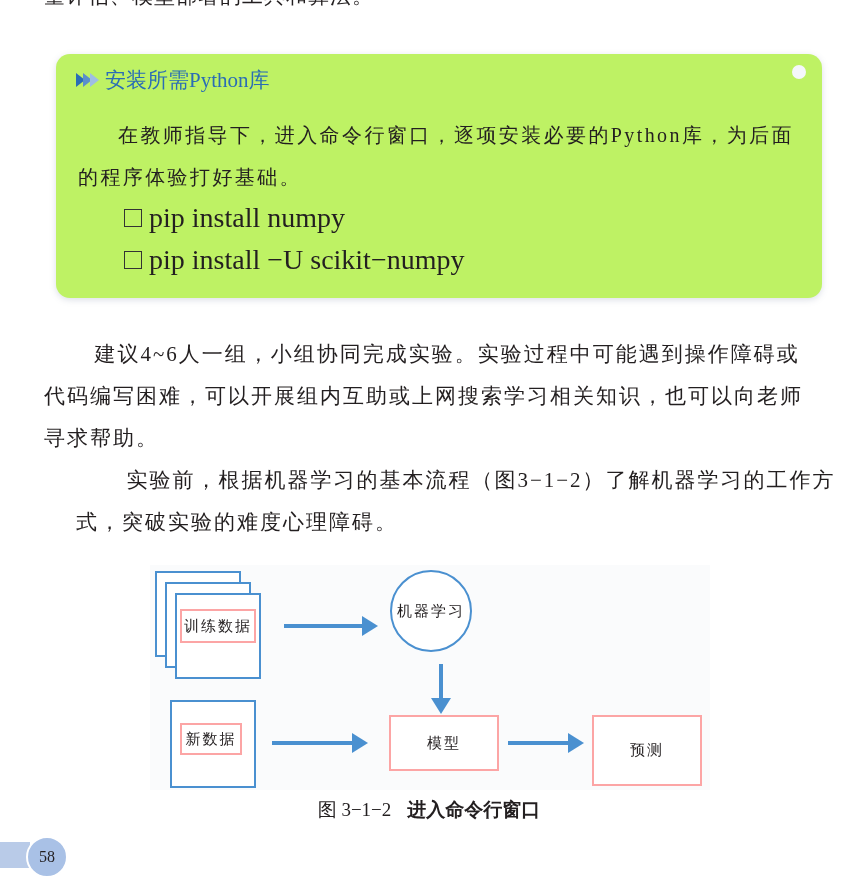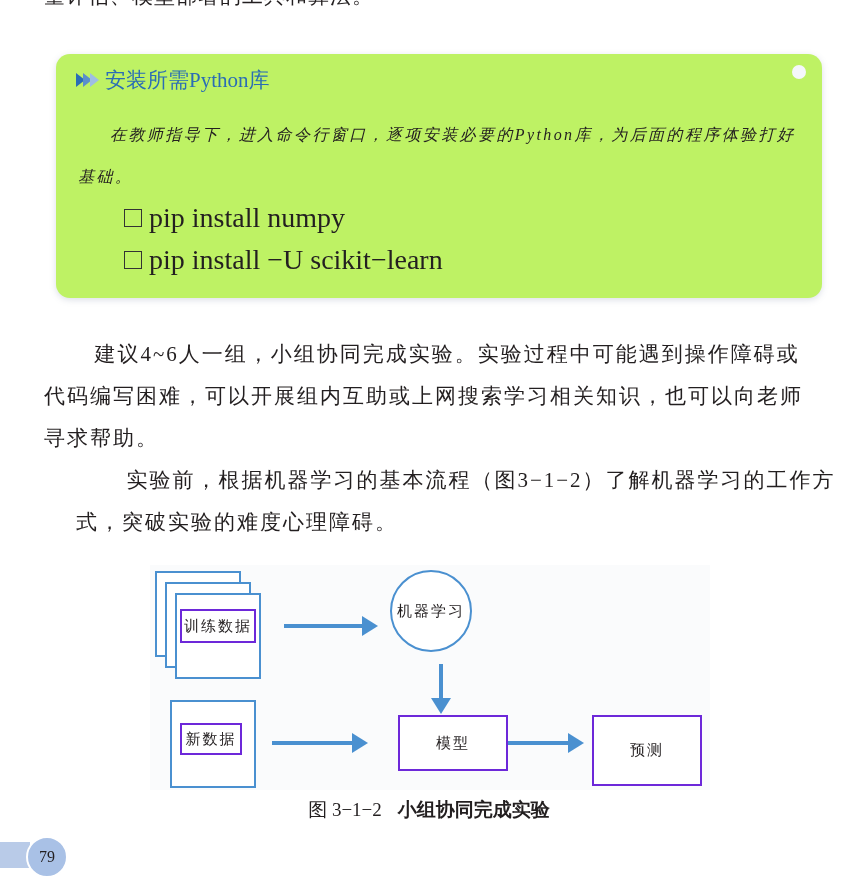--- a/index.html
+++ b/index.html
@@ -28,36 +28,36 @@
   }
   .tri-icon { display:flex; margin-right:8px; }
   .tri-icon span {
     width:0; height:0; border-top:7px solid transparent; border-bottom:7px solid transparent;
     border-left:9px solid #2a6db5; margin-right:-2px;
   }
   .tri-icon span:nth-child(2){ border-left-color:#5a8fcc; }
   .tri-icon span:nth-child(3){ border-left-color:#9ebde4; }
   .callout-para {
     position:absolute; left:22px; top:60px; width:730px;
-    font-size:16px; line-height:42px; text-indent:2em; letter-spacing:2.4px;font-style:italic;
+    font-size:20px; line-height:42px; text-indent:2em; letter-spacing:2.4px;
   }
   .cmd {
     position:absolute; left:68px; font-size:28px; display:flex; align-items:center;
   }
   .checkbox {
     width:16px; height:16px; border:1.5px solid #333; margin-right:7px; background:transparent;
   }
   .para {
     position:absolute; left:44px; width:770px; font-size:21px; line-height:42px;
     letter-spacing:2px; text-indent:2.4em;
   }
   
   .diagram { position:absolute; left:150px; top:565px; width:560px; height:225px; background:#fafbfc; }
   .box { position:absolute; border:2px solid #4a90d0; background:#fff; box-sizing:border-box; }
-  .label-box { position:absolute; border:2px solid #6d28d9; background:#fff; box-sizing:border-box;
+  .label-box { position:absolute; border:2px solid #fca5a5; background:#fff; box-sizing:border-box;
     font-size:15px; display:flex; align-items:center; justify-content:center; letter-spacing:2px; }
   .circle { position:absolute; border:2.5px solid #4a90d0; border-radius:50%; background:#fff;
     box-sizing:border-box; display:flex; align-items:center; justify-content:center; font-size:15px; letter-spacing:2px; }
   .arrow-h { position:absolute; height:4px; background:#4a90d0; }
   .arrow-h::after { content:""; position:absolute; right:-14px; top:-8px; border-top:10px solid transparent;
     border-bottom:10px solid transparent; border-left:16px solid #4a90d0; }
   .arrow-v { position:absolute; width:4px; background:#4a90d0; }
   .arrow-v::after { content:""; position:absolute; bottom:-14px; left:-8px; border-left:10px solid transparent;
     border-right:10px solid transparent; border-top:16px solid #4a90d0; }
   .caption { position:absolute; left:0; width:858px; top:797px; text-align:center; font-size:19px; font-weight:bold; }
@@ -82,47 +82,47 @@
       </span>
     <span>安装所需Python库</span>
   </div>
   <div class="callout-para serif">在教师指导下，进入命令行窗口，逐项安装必要的Python库，为后面的程序体验打好基础。</div>
   <div class="cmd serif" style="top:148px;">
     <span class="checkbox"></span>
     <span>pip install numpy</span>
   </div>
   <div class="cmd serif" style="top:190px;">
     <span class="checkbox"></span>
-    <span>pip install −U scikit−learn</span>
+    <span>pip install −U scikit−numpy</span>
   </div>
 </div>
 
 <div class="para serif" style="top:333px;">建议4~6人一组，小组协同完成实验。实验过程中可能遇到操作障碍或代码编写困难，可以开展组内互助或上网搜索学习相关知识，也可以向老师寻求帮助。</div>
 <div class="para serif" style="top:459px;margin-left:32px;">实验前，根据机器学习的基本流程（图3−1−2）了解机器学习的工作方式，突破实验的难度心理障碍。</div>
 
 <div class="diagram">
 
   <div class="box" style="left:5px; top:6px; width:86px; height:86px;"></div>
   <div class="box" style="left:15px; top:17px; width:86px; height:86px;"></div>
   <div class="box" style="left:25px; top:28px; width:86px; height:86px;"></div>
   <div class="label-box" style="left:30px; top:44px; width:76px; height:34px;">训练数据</div>
 
   <div class="box" style="left:20px; top:135px; width:86px; height:88px;"></div>
   <div class="label-box" style="left:30px; top:158px; width:62px; height:32px;">新数据</div>
 
   <div class="circle" style="left:240px; top:5px; width:82px; height:82px;">机器学习</div>
 
-  <div class="label-box" style="left:248px; top:150px; width:110px; height:56px;">模型</div>
+  <div class="label-box" style="left:239px; top:150px; width:110px; height:56px;">模型</div>
 
   <div class="label-box" style="left:442px; top:150px; width:110px; height:71px;">预测</div>
 
   <div class="arrow-h" style="left:134px; top:59px; width:80px;"></div>
   <div class="arrow-v" style="left:289px; top:99px; height:36px;"></div>
   <div class="arrow-h" style="left:122px; top:176px; width:82px;"></div>
   <div class="arrow-h" style="left:358px; top:176px; width:62px;"></div>
 </div>
 
 <div class="caption serif">
-  <span class="num">图 3−1−2</span><span>小组协同完成实验</span>
+  <span class="num">图 3−1−2</span><span>进入命令行窗口</span>
 </div>
 
 <div class="page-bar"></div>
-<div class="page-num serif">79</div>
+<div class="page-num serif">58</div>
 
 </body></html>

